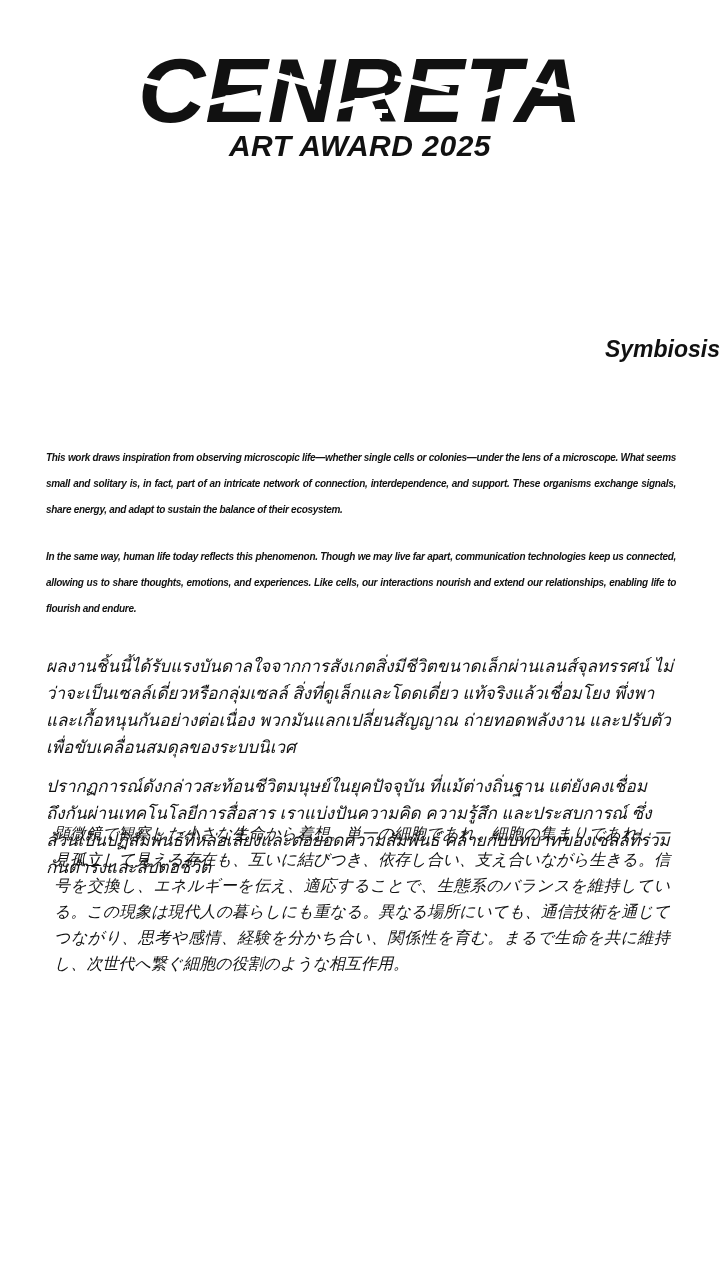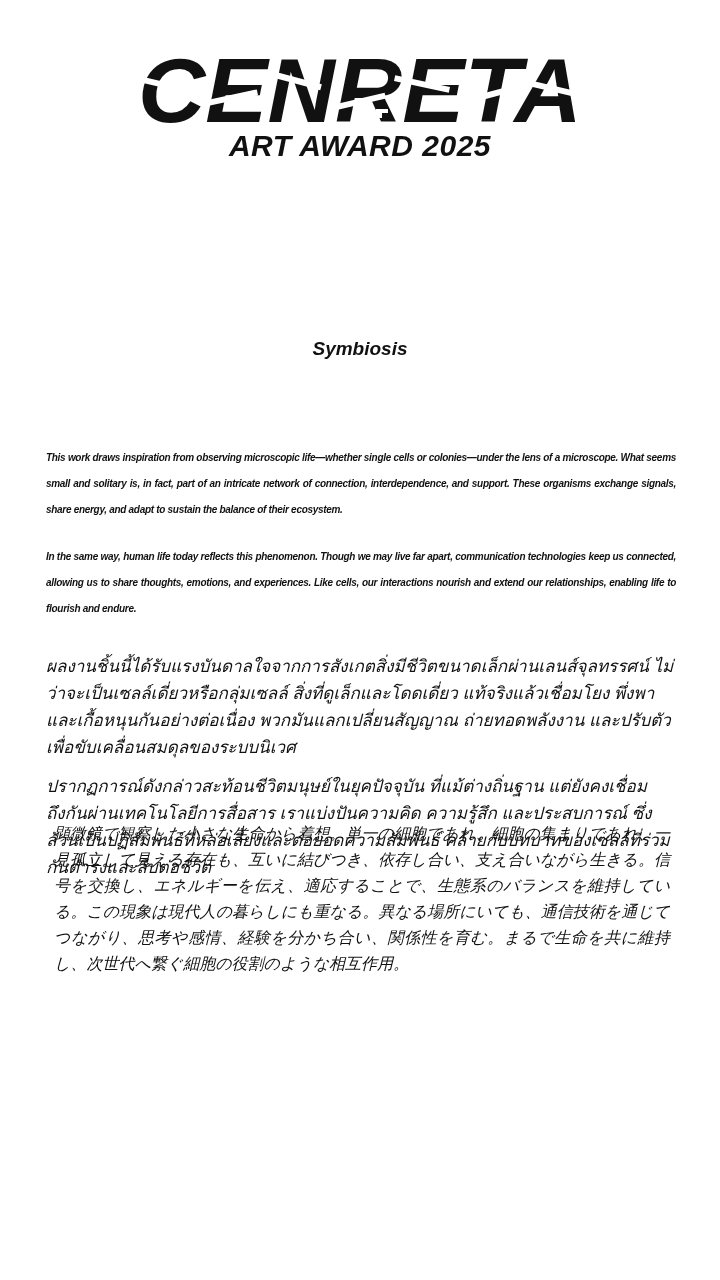--- a/index.html
+++ b/index.html
@@ -49,23 +49,24 @@
   }
   
   .titleblock {
     position: absolute;
     top: 320px;
     left: 0;
     right: 0;
     text-align: center;
   }
   .artwork-title {
-    font-size: 19px;
+    font-size: 23px;
     line-height: 28px;
     font-weight: 700;
+    text-align: right;
   }
   .artwork-title-cjk {
     margin-top: 2px;
     font-size: 21px;
     line-height: 26px;
     font-weight: 400;
     letter-spacing: 8px;
     text-indent: 8px;
   }
   

